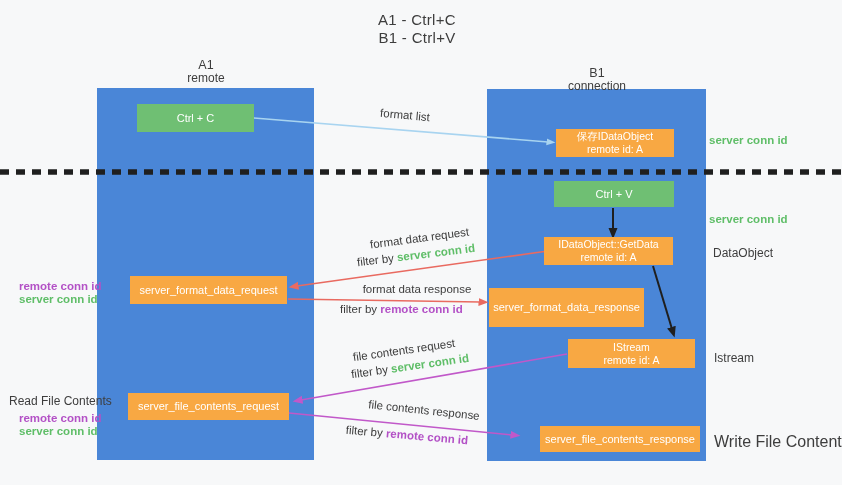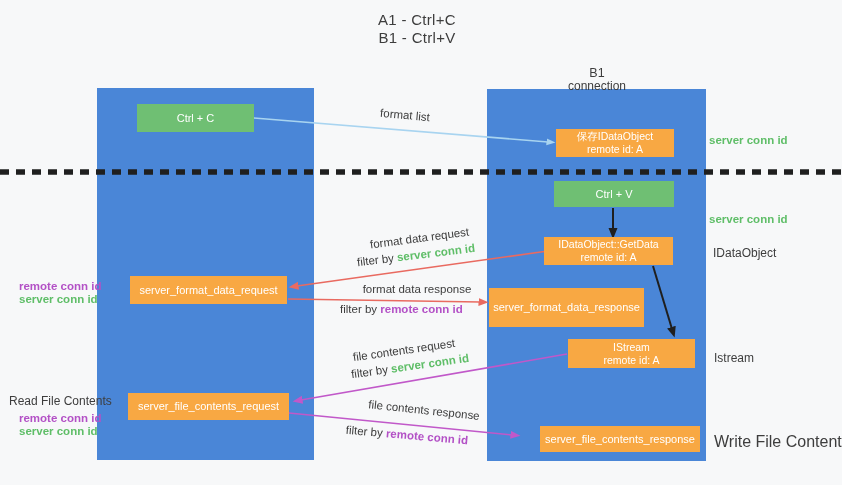--- a/index.html
+++ b/index.html
@@ -38,20 +38,24 @@
 </head>
 <body>
 
 <div class="canvas">
 
   <div class="abs title" style="left:317px;top:11px;">
     <div>A1 - Ctrl+C</div>
     <div>B1 - Ctrl+V</div>
   </div>
 
+  <div class="abs lane-header" style="left:146px;top:59px;">
+    <div class="ln">A1</div>
+    <div class="ls">remote</div>
+  </div>
   <div class="abs lane-header" style="left:537px;top:59px;margin-top:8px;">
     <div class="ln">B1</div>
     <div class="ls">connection</div>
   </div>
 
   <div class="abs lane" style="left:97px;top:88px;width:217px;height:372px;"></div>
   <div class="abs lane" style="left:487px;top:89px;width:219px;height:372px;"></div>
 
   <svg class="overlay" width="842" height="485" viewBox="0 0 842 485">
     <defs>
@@ -134,21 +138,21 @@
     <span>filter by </span><span class="green-t">server conn id</span>
   </div>
 
   <div class="abs flow-label" style="left:362px;top:404px;width:124px;transform:rotate(6deg);">file contents response</div>
   <div class="abs flow-label" style="left:343px;top:429px;width:128px;transform:rotate(5deg);">
     <span>filter by </span><span class="purple-t">remote conn id</span>
   </div>
 
   <div class="abs side-label green-t" style="left:709px;top:134px;">server conn id</div>
   <div class="abs side-label green-t" style="left:709px;top:213px;">server conn id</div>
-  <div class="abs side-label" style="left:713px;top:246px;font-size:12px;">IDataObject</div>
+  <div class="abs side-label" style="left:713px;top:246px;font-size:12px;">DataObject</div>
   <div class="abs side-label" style="left:714px;top:351px;font-size:12px;">Istream</div>
   <div class="abs side-label" style="left:714px;top:433px;font-size:16px;">Write File Contents</div>
 
   <div class="abs side-label purple-t" style="left:19px;top:280px;">remote conn id</div>
   <div class="abs side-label green-t" style="left:19px;top:293px;">server conn id</div>
   <div class="abs side-label" style="left:9px;top:394px;font-size:12px;">Read File Contents</div>
   <div class="abs side-label purple-t" style="left:19px;top:412px;">remote conn id</div>
   <div class="abs side-label green-t" style="left:19px;top:425px;">server conn id</div>
 
 </div>

